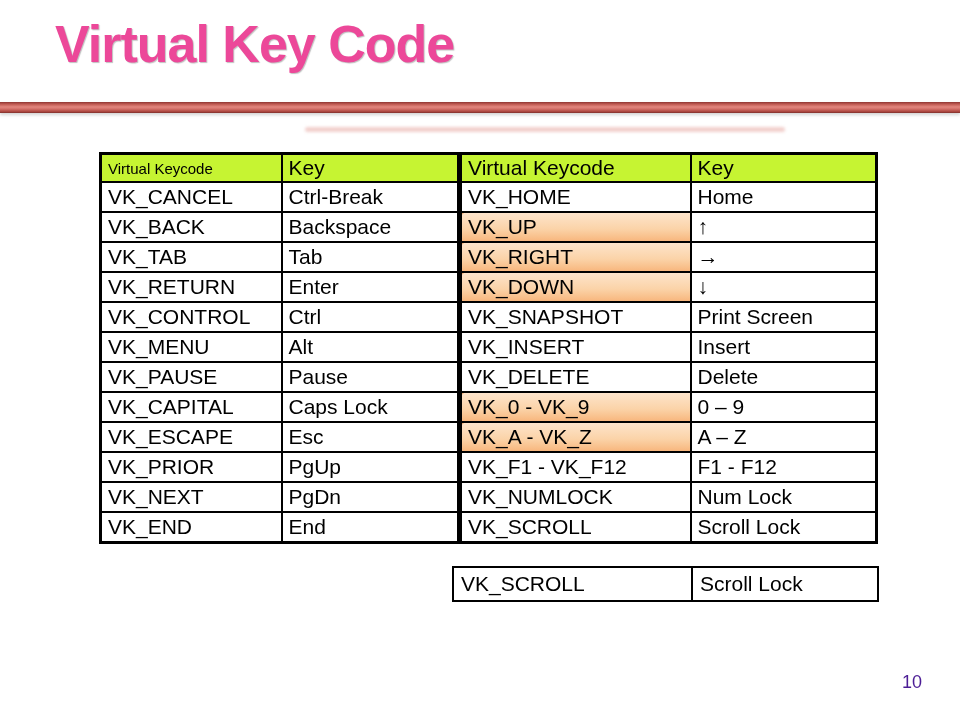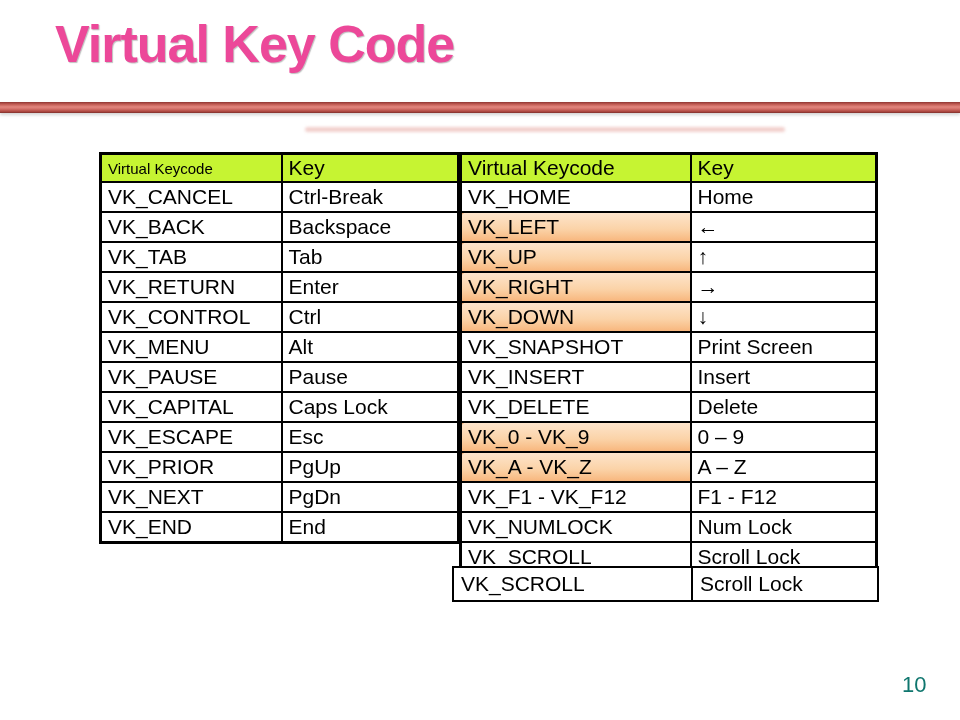--- a/index.html
+++ b/index.html
@@ -61,21 +61,21 @@
     position:absolute; left:452px; top:566px; width:423px; height:32px;
     background:#fff; border:2px solid #000; display:flex; align-items:stretch;
     z-index:5; font-size:21px;
   }
   .floating-row .fcell { display:flex; align-items:center; padding-left:7px; }
   .floating-row .fcode { width:230px; border-right:2px solid #000; }
   .floating-row .fkey  { flex:1; }
 
   
   .page-number {
-    position:absolute; left:902px; top:672px; font-size:22px; color:#0f766e;
+    position:absolute; left:902px; top:672px; font-size:18px; color:#4c1d95;
   }
 </style>
 </head>
 <body>
 
 <div class="slide">
 
   <h1 class="title">Virtual Key Code</h1>
 
   <div class="accent-bar"></div>
@@ -154,24 +154,20 @@
         <th>Virtual Keycode</th>
         <th>Key</th>
       </tr>
     </thead>
     <tbody>
         <tr>
           <td><span class="cell-text">VK_HOME</span></td>
           <td><span class="cell-text">Home</span></td>
         </tr>
         <tr>
-          <td class="hl"><span class="cell-text">VK_LEFT</span></td>
-          <td><span class="cell-text">←</span></td>
-        </tr>
-        <tr>
           <td class="hl"><span class="cell-text">VK_UP</span></td>
           <td><span class="cell-text">↑</span></td>
         </tr>
         <tr>
           <td class="hl"><span class="cell-text">VK_RIGHT</span></td>
           <td><span class="cell-text">→</span></td>
         </tr>
         <tr>
           <td class="hl"><span class="cell-text">VK_DOWN</span></td>
           <td><span class="cell-text">↓</span></td>

